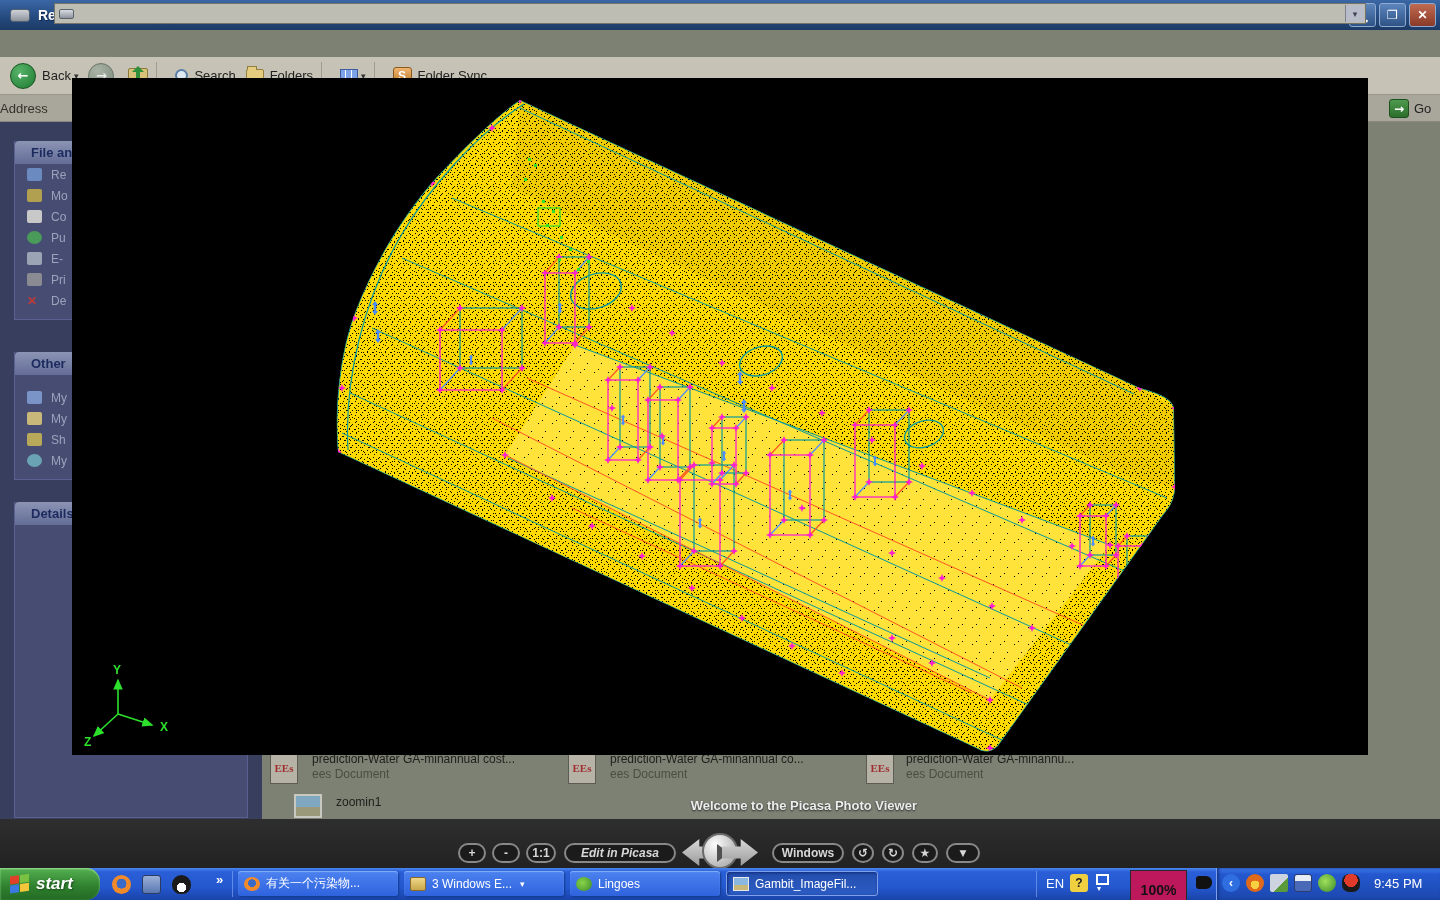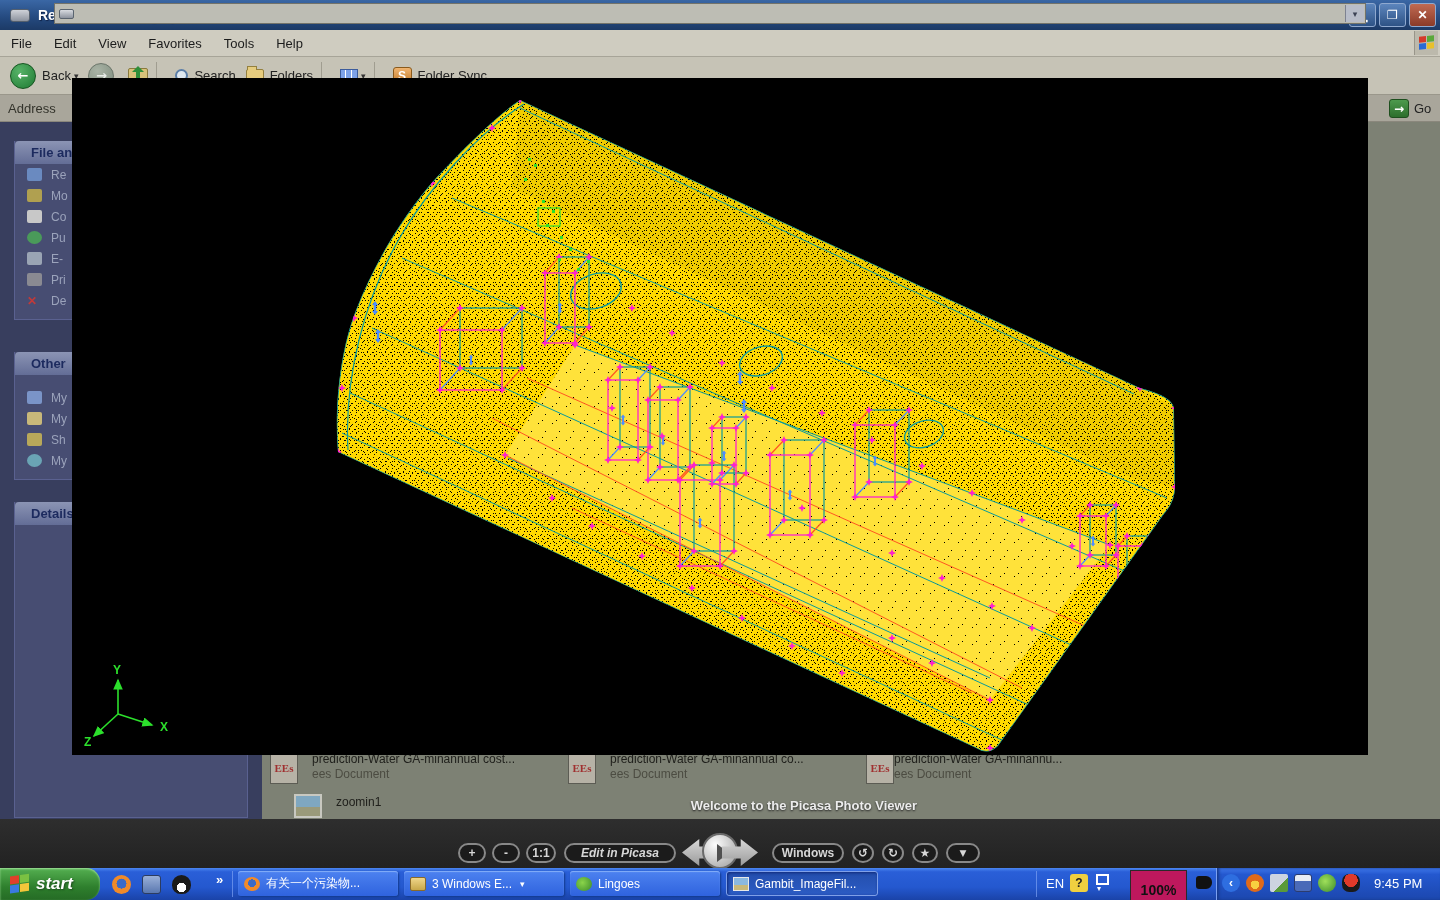--- a/index.html
+++ b/index.html
@@ -45,21 +45,21 @@
   .magicon:after{content:"";position:absolute;left:10px;top:11px;width:7px;height:3px;background:#5b7ea8;transform:rotate(40deg);}
   .foldicon{width:18px;height:13px;background:#e6cc7e;border:1px solid #94803e;border-radius:2px;position:relative;margin-left:10px;}
   .foldicon:before{content:"";position:absolute;left:0;top:-4px;width:8px;height:3px;background:#e6cc7e;border:1px solid #94803e;border-bottom:none;}
   .viewsicon{width:18px;height:14px;border:1px solid #3c5c9c;background:
     linear-gradient(90deg,#7da2e8 4px,#fff 4px 5px,#7da2e8 5px 10px,#fff 10px 11px,#7da2e8 11px);margin-left:10px;}
   .syncicon{width:19px;height:17px;border-radius:3px;background:linear-gradient(#f0b470,#c07a2a);
     border:1px solid #8a5a1c;color:#fff;font-weight:bold;font-size:12px;display:grid;place-items:center;margin-left:10px;}
 
   .addressbar{left:0;top:95px;width:1440px;height:27px;background:#a9a69b;
     border-bottom:1px solid #8a877c;display:flex;align-items:center;font-size:13px;color:#33332b;}
-  .addr-label{margin-left:8px;}
+  .addr-label{margin-left:0;}
   .addr-combo{position:absolute;left:54px;top:3px;width:1312px;height:21px;background:#bdbdb4;
     border:1px solid #73736a;display:flex;align-items:center;}
   .addr-disk{width:15px;height:10px;margin-left:4px;background:linear-gradient(#d8dbe0,#8d939e);border:1px solid #5a646f;border-radius:2px;}
   .addr-drop{position:absolute;right:1px;top:1px;width:19px;height:17px;background:#b8bdc9;
     border-left:1px solid #7d8290;display:grid;place-items:center;font-size:9px;color:#3c4254;}
   .gobtn{position:absolute;left:1389px;top:99px;width:20px;height:19px;border-radius:3px;
     background:linear-gradient(#4d9a4d,#2c6e2c);border:1px solid #1e4f1e;color:#fff;
     display:grid;place-items:center;font-size:12px;font-weight:bold;}
   .golabel{position:absolute;left:1414px;top:101px;font-size:13px;color:#222;}
 
@@ -129,36 +129,20 @@
         <span>▁</span>
       </div>
     <div class="winbtn">
         <span class="glyphfont">❐</span>
       </div>
     <div class="winbtn close">
         <span>✕</span>
       </div>
   </div>
 
-  <div class="abs menubar">
-    <span class="menuitem">File</span>
-    <span class="menuitem">Edit</span>
-    <span class="menuitem">View</span>
-    <span class="menuitem">Favorites</span>
-    <span class="menuitem">Tools</span>
-    <span class="menuitem">Help</span>
-    <div class="menulogo">
-      <div class="flag">
-          <i style="background:#d43a2a"></i>
-          <i style="background:#5aa83a"></i>
-          <i style="background:#2a6ad4"></i>
-          <i style="background:#e8c02a"></i>
-        </div>
-    </div>
-  </div>
 
   <div class="abs toolbar">
     <div class="cirbtn">
         <span class="glyphfont">←</span>
       </div>
     <span class="tb-label">Back</span>
     <span class="caret">▾</span>
     <div class="cirbtn dis">
         <span class="glyphfont" style="color:#e8ece8">→</span>
       </div>
@@ -268,21 +252,21 @@
   </div>
   <div class="abs file-item" style="left:568px;top:751px;">
     <div class="ees-ic">EEs</div>
     <div style="margin-left:14px;">
       <div class="fi-name">prediction-Water GA-minannual co...</div>
       <div class="fi-type">ees Document</div>
     </div>
   </div>
   <div class="abs file-item" style="left:866px;top:751px;">
     <div class="ees-ic">EEs</div>
-    <div style="margin-left:0;">
+    <div style="margin-left:12px;">
       <div class="fi-name">prediction-Water GA-minannu...</div>
       <div class="fi-type">ees Document</div>
     </div>
   </div>
   <div class="abs file-item" style="left:270px;top:794px;padding-left:24px;">
     <div class="img-ic"></div>
     <div style="margin-left:14px;">
       <div class="fi-name">zoomin1</div>
     </div>
   </div>

